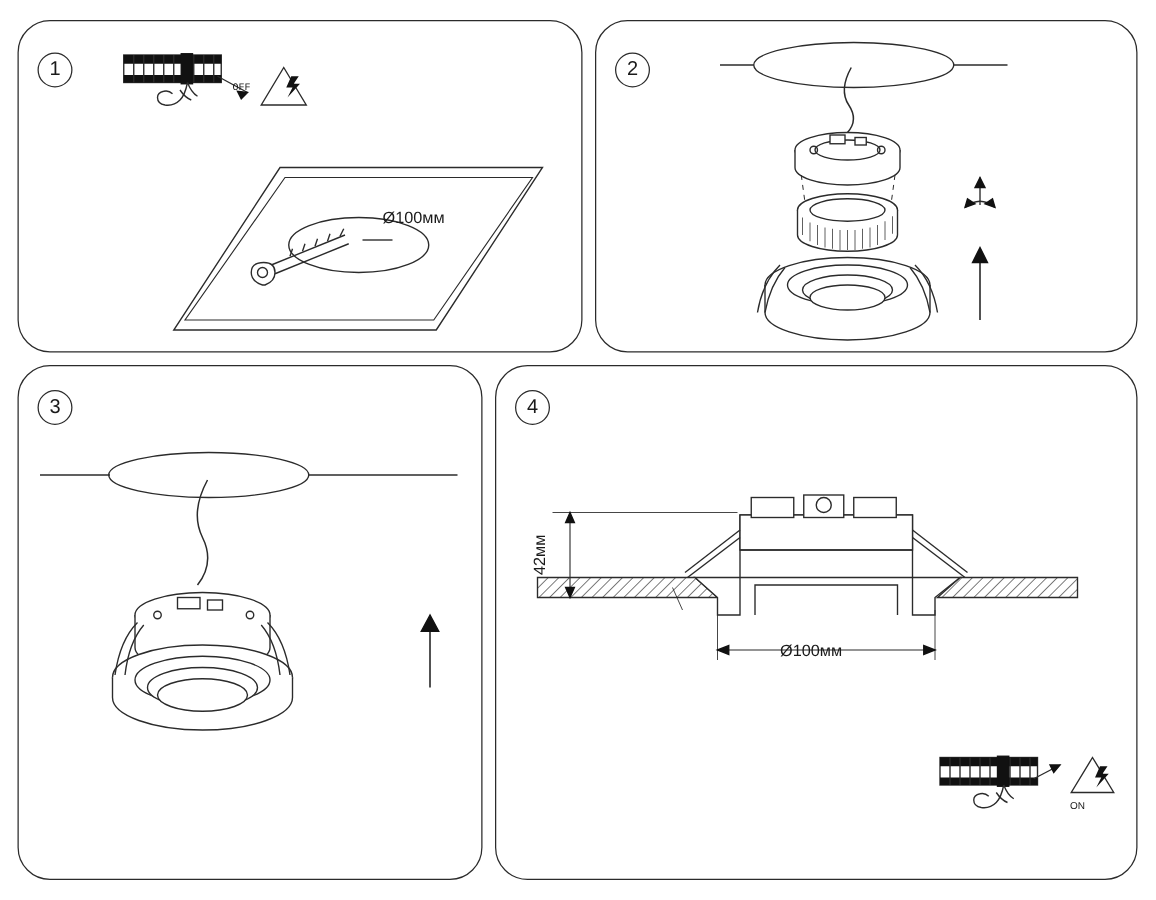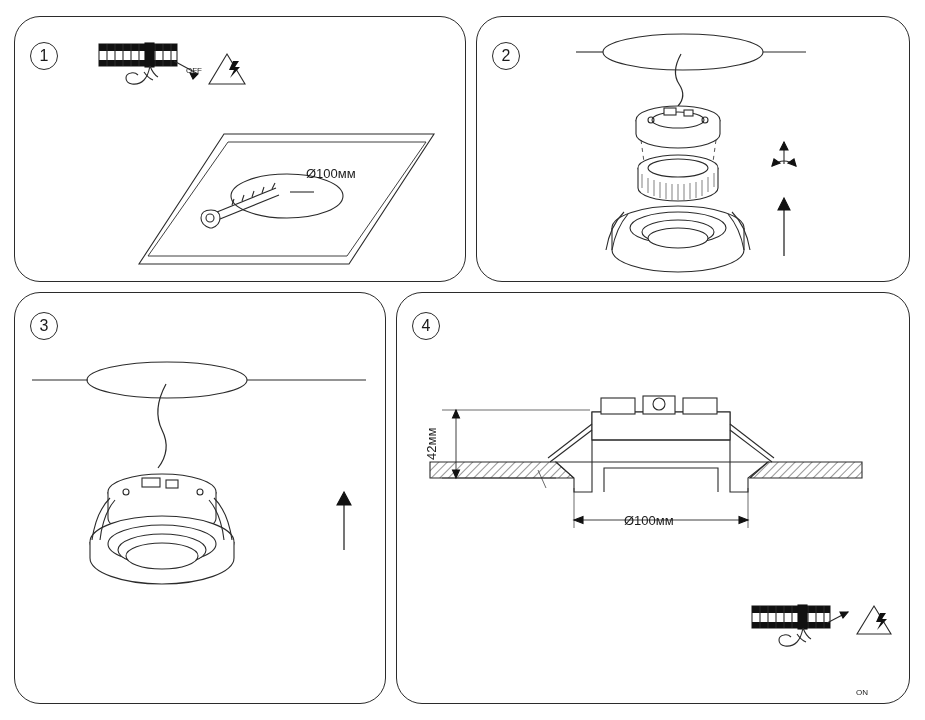--- a/index.html
+++ b/index.html
@@ -130,21 +130,21 @@
           <path d="M248 177 l2 -6"></path>
           <path d="M258 173 l3 -6"></path>
         </g>
 
         <g>
           <line x1="276" y1="176" x2="300" y2="176"></line>
         </g>
       </g>
     </svg>
   </div>
-  <div class="lbl" style="left:186px; top:66px; font-size:8px;">OFF</div>
+  <div class="lbl" style="left:186px; top:66px; font-size:8px;font-family:Liberation Mono, monospace;">OFF</div>
   <div class="lbl" style="left:306px; top:166px;">Ø100мм</div>
 
   <div class="panel" id="panel-2"></div>
   <div class="step-badge" id="badge-2">2</div>
 
   <div class="fig" style="left:476px; top:16px;">
     <svg width="434" height="266" viewBox="0 0 434 266">
       <g fill="none" stroke="#2b2b2b" stroke-width="1.1">
 
         <g>
@@ -355,15 +355,15 @@
           <path d="M478 314 l17 28 h-34 z" fill="#fff"></path>
           <path d="M484 321 l-4 9 h5 l-4 8 l10 -11 h-5 l4 -6 z" fill="#111" stroke="none"></path>
         </g>
       </g>
     </svg>
   </div>
 
   <div class="lbl vert" style="left:424px; top:460px;">42мм</div>
 
   <div class="lbl" style="left:624px; top:513px;">Ø100мм</div>
-  <div class="lbl small" style="left:856px; top:640px;margin-top:48px;">ON</div>
+  <div class="lbl small" style="left:856px; top:640px;">ON</div>
 
 </div>
 
 </body></html>

